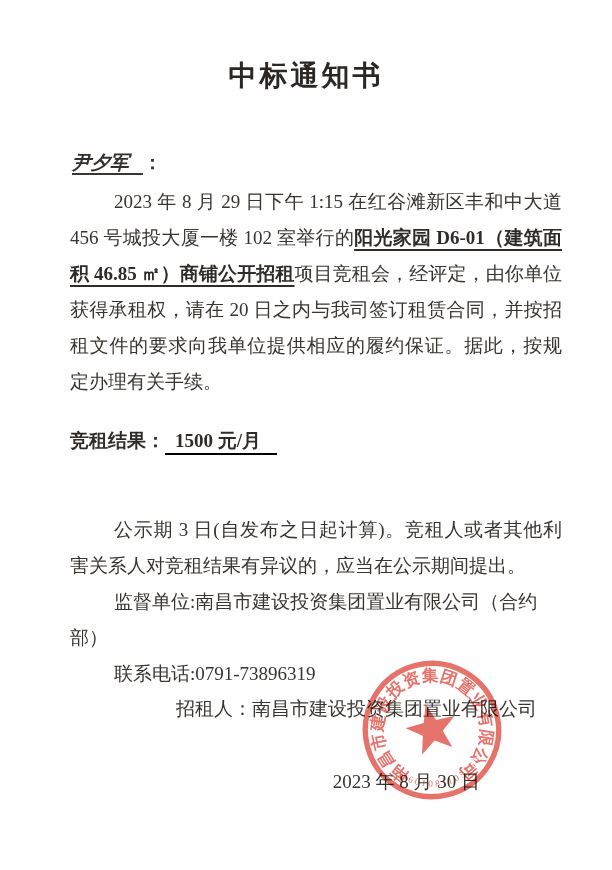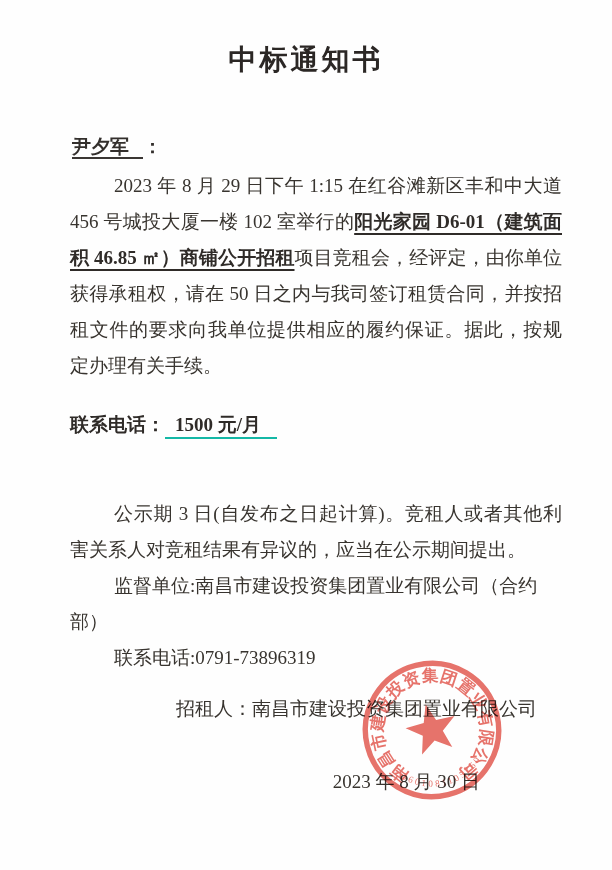--- a/index.html
+++ b/index.html
@@ -9,37 +9,38 @@
     font-family: "Liberation Serif", "DejaVu Serif", serif;
   }
   .page {
     position: relative;
     width: 612px; height: 870px;
     background: #fefefe;
     overflow: hidden;
     color: #36322f;
   }
   .title {
-    margin: 0;
+    margin: 16px;
     padding-top: 40px;
     text-align: center;
     font-size: 28px;
     font-weight: bold;
     letter-spacing: 3px;
     color: #2b2725;
     line-height: 40px;
   }
   .salutation {
     margin: 52px 50px 0 72px;
     font-size: 19px;
     font-weight: bold;
     line-height: 30px;
     color: #332f2c;
   }
   .salutation .name {
+    font-style: italic;
     border-bottom: 2px solid #3a3633;
     padding-right: 14px;
   }
   .para {
     margin: 0 50px 0 70px;
     font-size: 19px;
     line-height: 36px;
     text-align: justify;
     text-indent: 44px;
     color: #38342f;
@@ -53,21 +54,21 @@
     color: #2f2b28;
   }
   .result-line {
     margin: 26px 50px 0 70px;
     font-size: 19px;
     font-weight: bold;
     line-height: 30px;
     color: #2f2b28;
   }
   .result-value {
-    border-bottom: 2px solid #14b8a6;
+    border-bottom: 2px solid #000000;
     padding: 0 16px 2px 10px;
   }
   .para2 { margin-top: 56px; }
   .cont-line {
     margin: 0 50px 0 70px;
     font-size: 19px;
     line-height: 36px;
     text-indent: 44px;
     color: #38342f;
   }
@@ -106,24 +107,24 @@
 <body>
 
 <div class="page">
 
   <h1 class="title">中标通知书</h1>
 
   <div class="salutation">
     <span class="name">尹夕军</span><span>：</span>
   </div>
 
-  <p class="para para1"><span>2023 年 8 月 29 日下午 1:15 在红谷滩新区丰和中大道 456 号城投大厦一楼 102 室举行的</span><span class="hl">阳光家园 D6-01（建筑面积 46.85 ㎡）商铺公开招租</span><span>项目竞租会，经评定，由你单位获得承租权，请在 50 日之内与我司签订租赁合同，并按招租文件的要求向我单位提供相应的履约保证。据此，按规定办理有关手续。</span></p>
+  <p class="para para1"><span>2023 年 8 月 29 日下午 1:15 在红谷滩新区丰和中大道 456 号城投大厦一楼 102 室举行的</span><span class="hl">阳光家园 D6-01（建筑面积 46.85 ㎡）商铺公开招租</span><span>项目竞租会，经评定，由你单位获得承租权，请在 20 日之内与我司签订租赁合同，并按招租文件的要求向我单位提供相应的履约保证。据此，按规定办理有关手续。</span></p>
 
   <p class="result-line">
-    <span>联系电话：</span><span class="result-value">1500 元/月</span>
+    <span>竞租结果：</span><span class="result-value">1500 元/月</span>
   </p>
 
   <p class="para para2">公示期 3 日(自发布之日起计算)。竞租人或者其他利害关系人对竞租结果有异议的，应当在公示期间提出。</p>
 
   <p class="cont-line">监督单位:南昌市建设投资集团置业有限公司（合约部）</p>
   <p class="cont-line">联系电话:0791-73896319</p>
 
   <div class="footer-lessor">招租人：南昌市建设投资集团置业有限公司</div>
   <div class="footer-date">2023 年 8 月 30 日</div>
 

